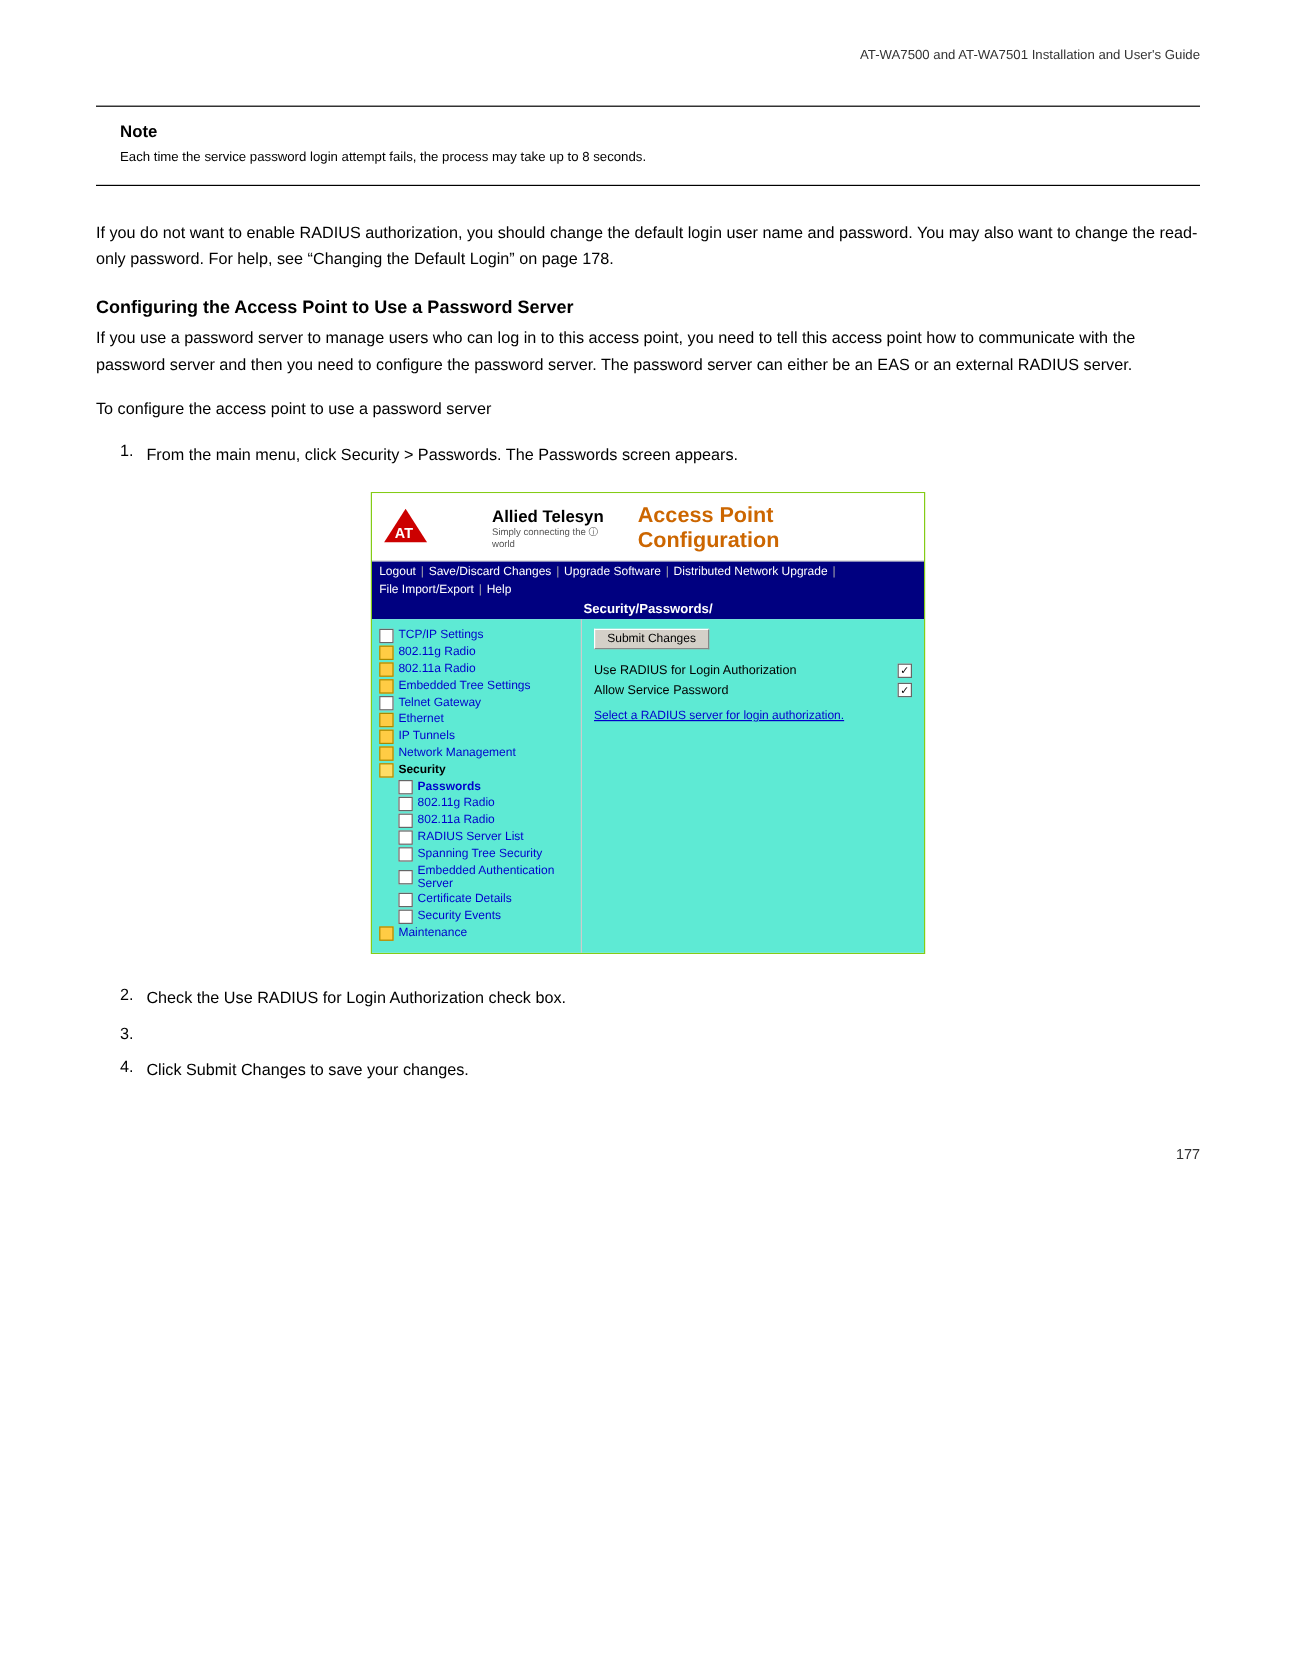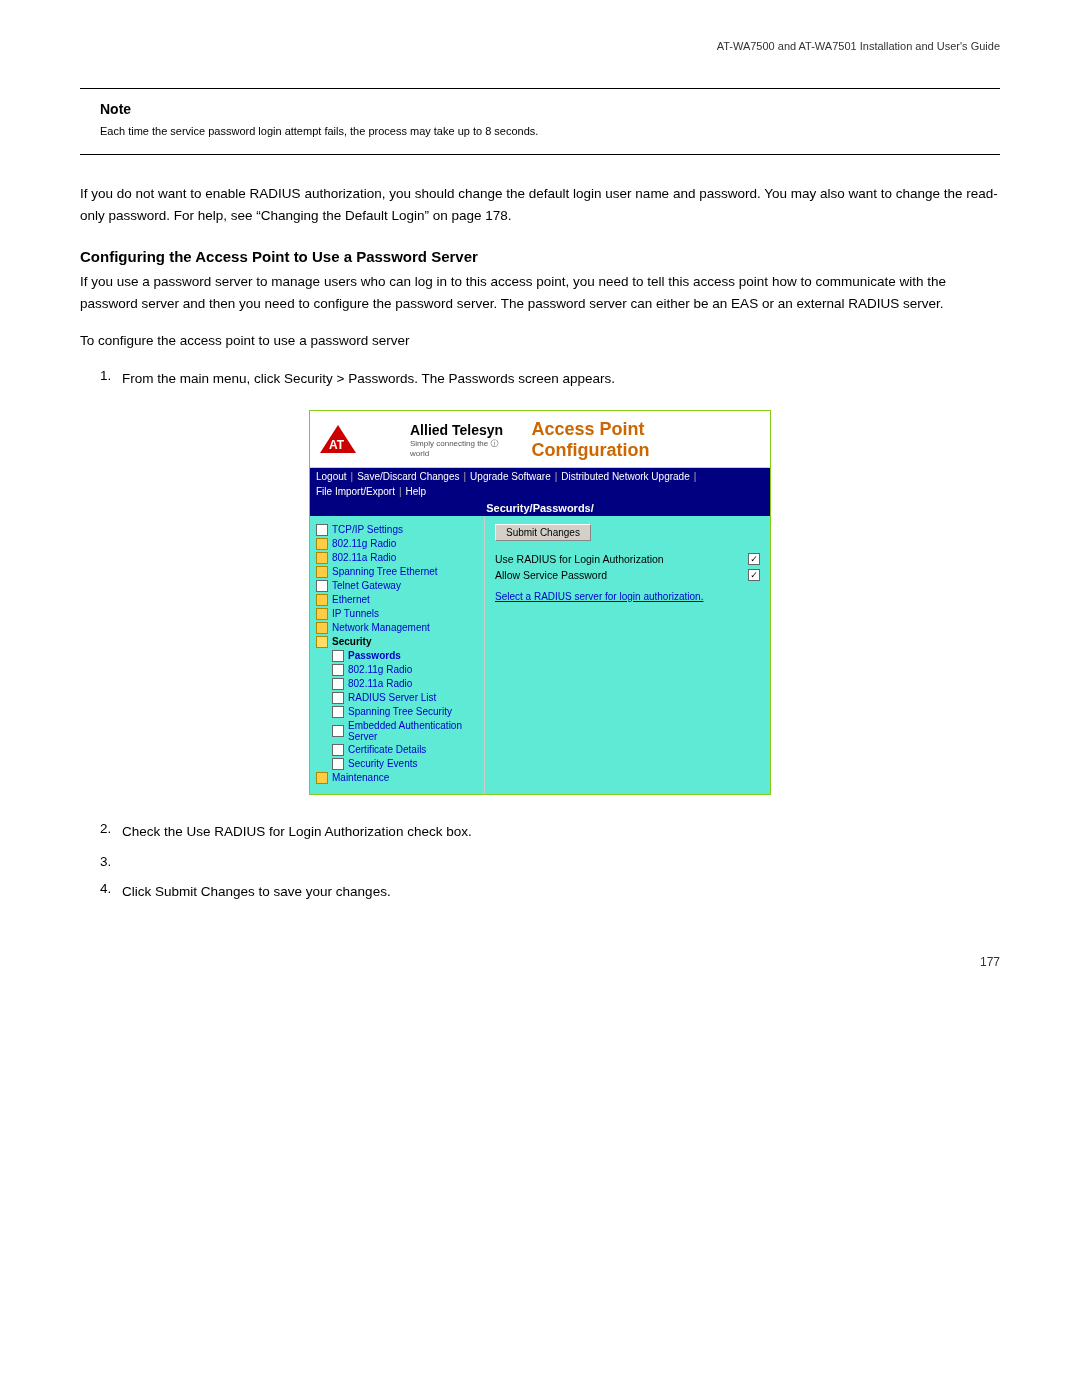--- a/index.html
+++ b/index.html
@@ -315,21 +315,21 @@
       <div class="sidebar-item">
         <span class="sidebar-icon icon-folder"></span>
         <span>802.11g Radio</span>
       </div>
       <div class="sidebar-item">
         <span class="sidebar-icon icon-folder"></span>
         <span>802.11a Radio</span>
       </div>
       <div class="sidebar-item">
         <span class="sidebar-icon icon-folder"></span>
-        <span>Spanning Tree Ethernet</span>
+        <span>Embedded Tree Settings</span>
       </div>
       <div class="sidebar-item">
         <span class="sidebar-icon icon-page"></span>
         <span>Telnet Gateway</span>
       </div>
       <div class="sidebar-item">
         <span class="sidebar-icon icon-folder"></span>
         <span>Ethernet</span>
       </div>
       <div class="sidebar-item">

